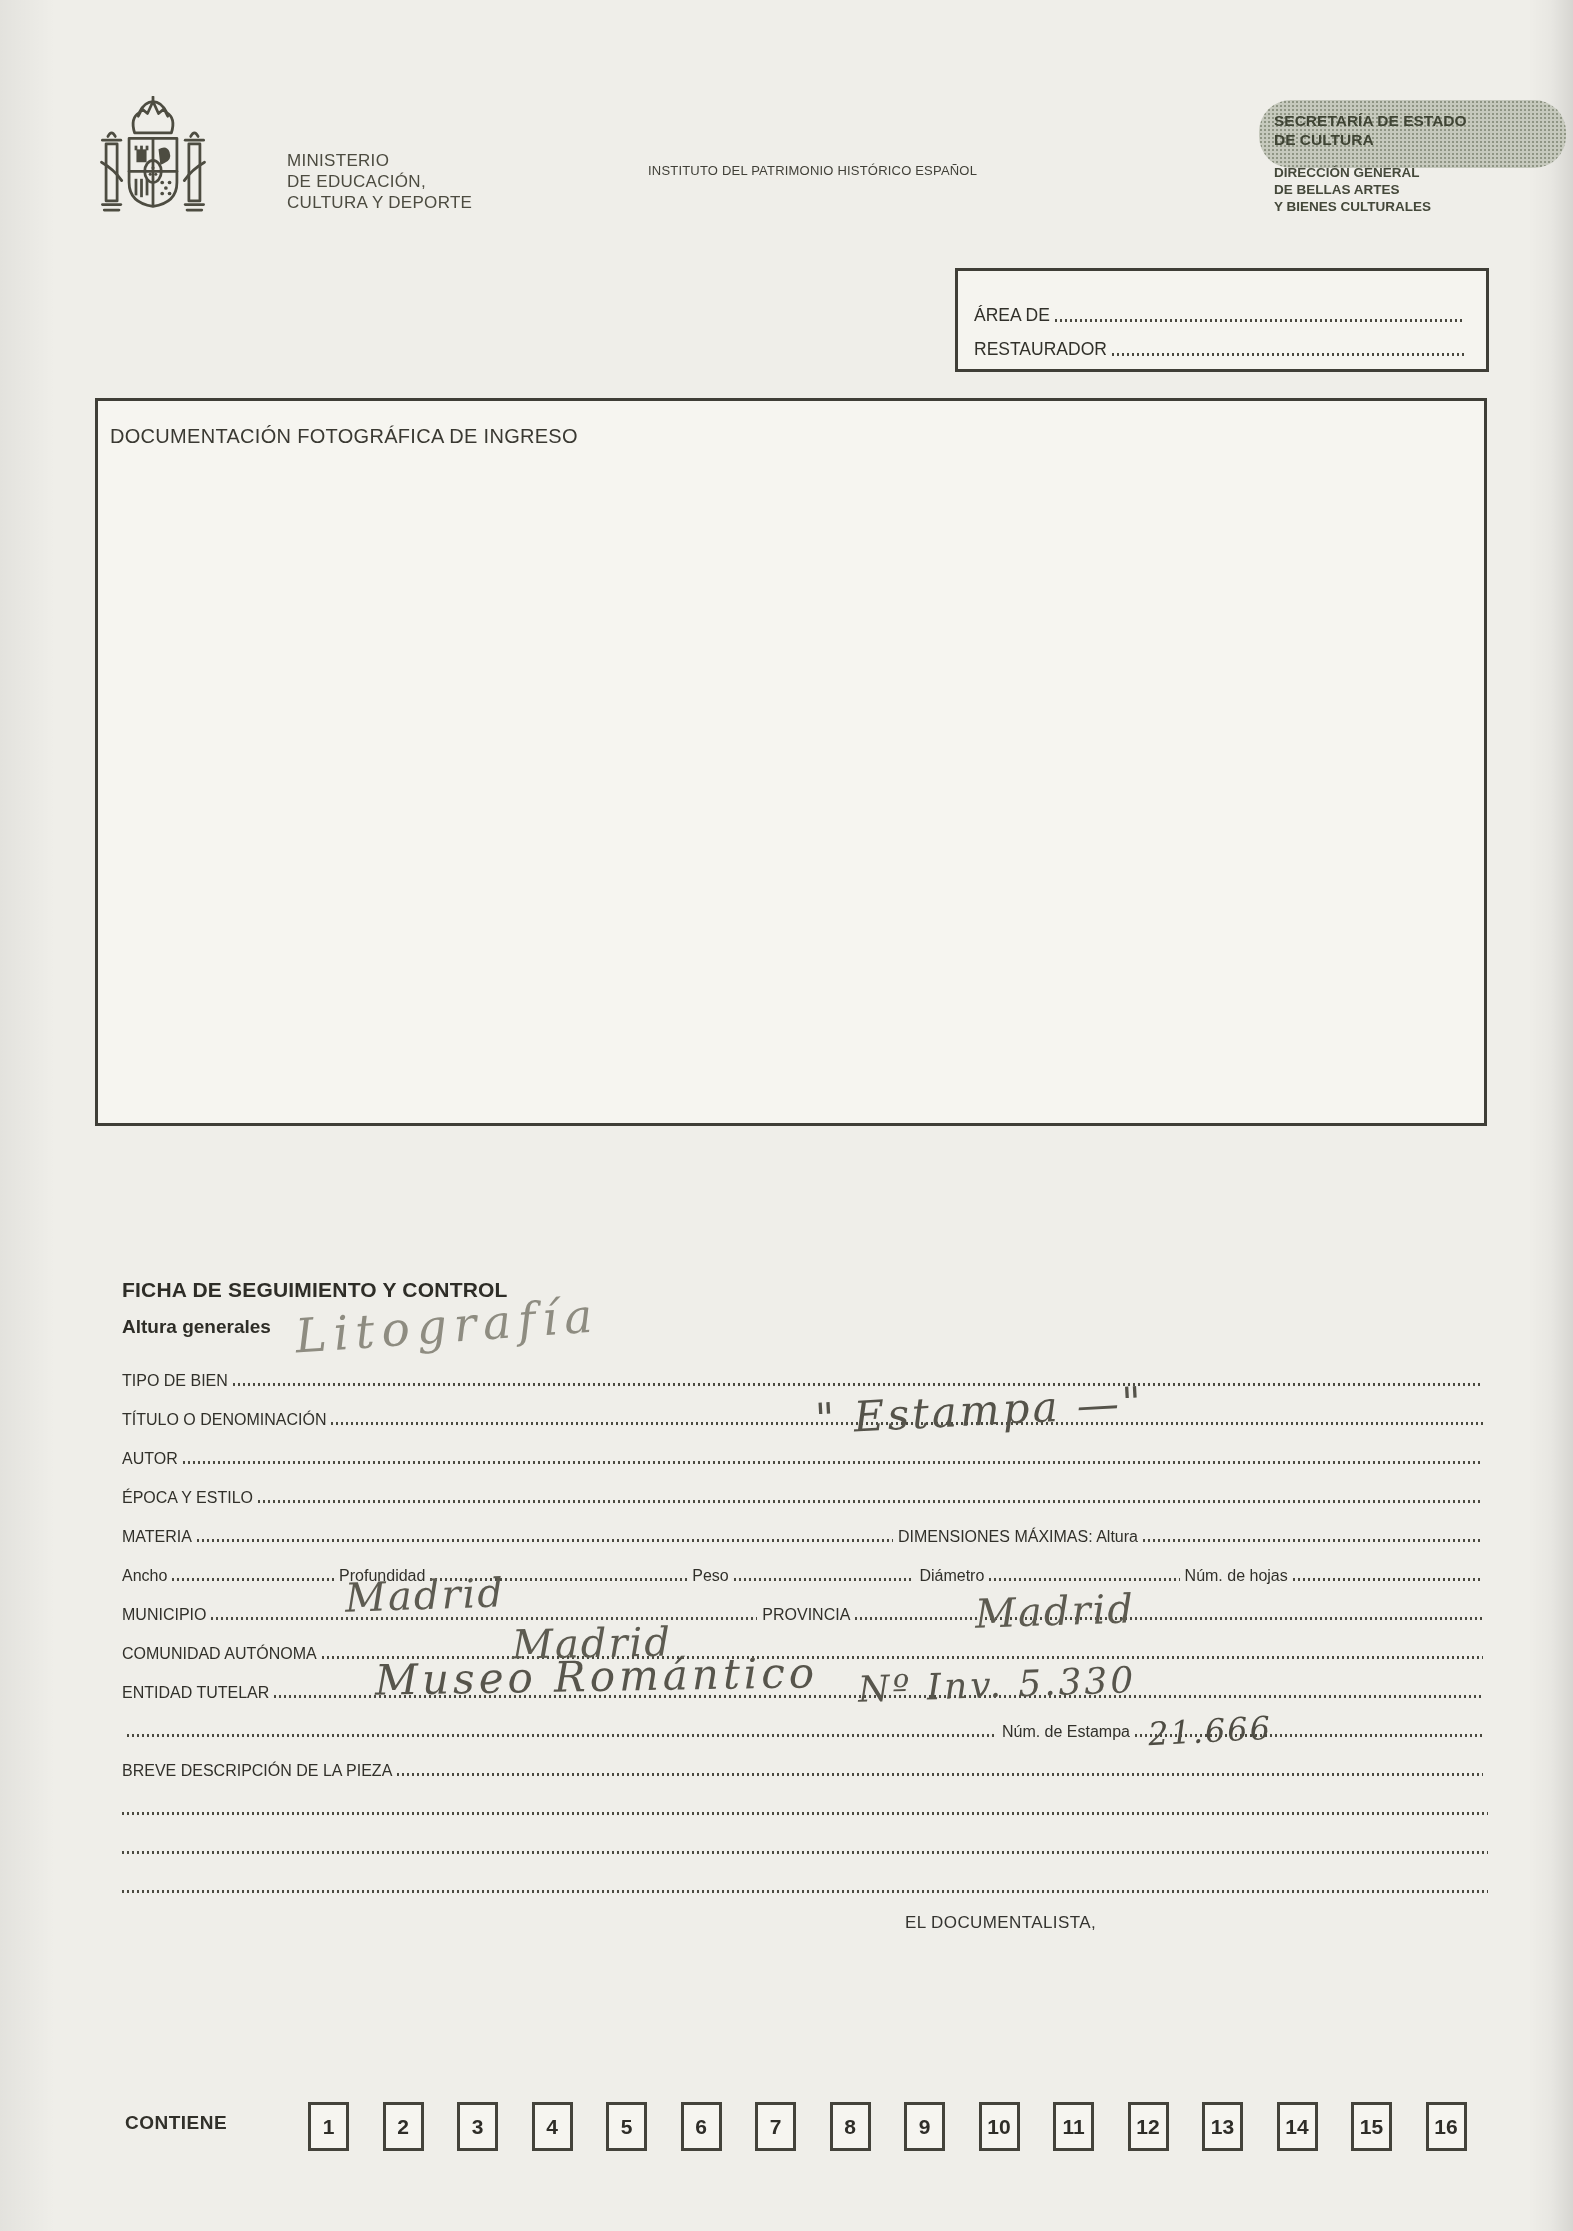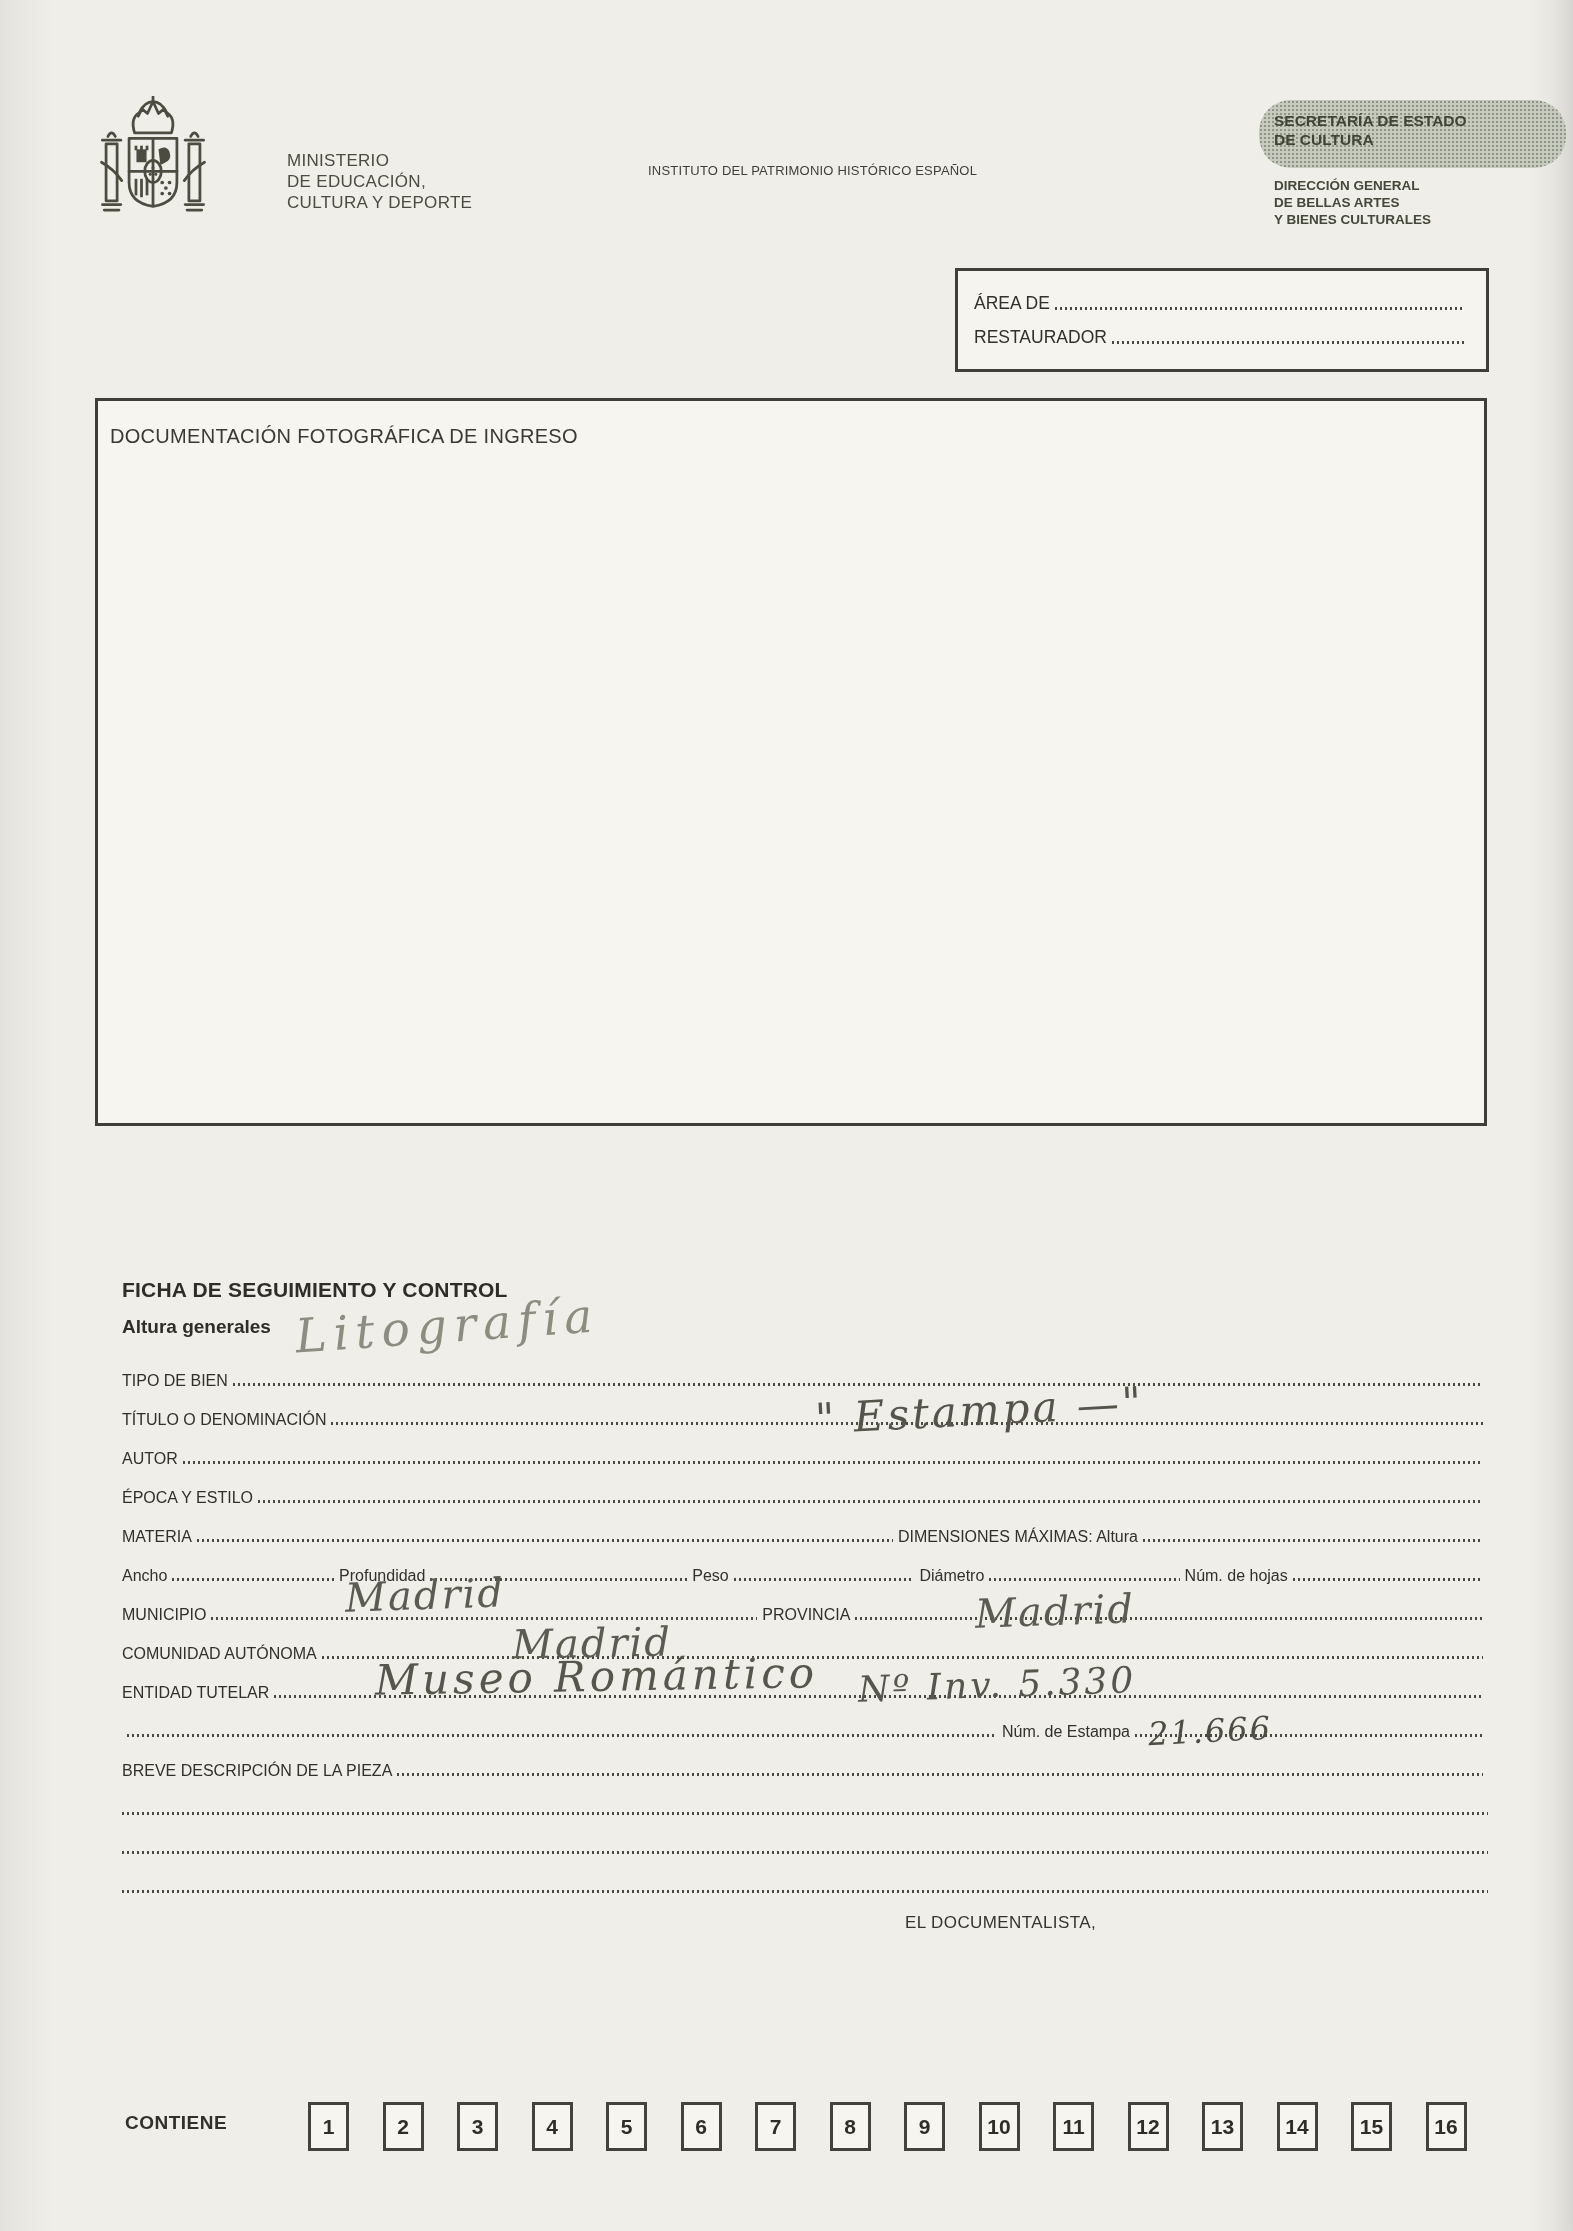--- a/index.html
+++ b/index.html
@@ -21,27 +21,27 @@
   .ministry { position:absolute; left:287px; top:150px; font-size:17px; line-height:21px; color:#4c4b40; letter-spacing:.3px; }
   .institute { position:absolute; left:648px; top:163px; width:500px; font-size:13px; font-weight:400; color:#403f37; letter-spacing:.2px; }
   .sec-box {
     position:absolute; left:1259px; top:100px; width:307px; height:68px;
     box-sizing:border-box; padding:11px 8px 0 15px;
     background-color:#c6c9bd;
     background-image: radial-gradient(#8f9584 1px, rgba(0,0,0,0) 1.3px);
     background-size:4px 4px;
     font-size:15.5px; font-weight:700; line-height:19px; color:#3f4434;border-radius:32px;
   }
-  .dir-block { position:absolute; left:1274px; top:177px; font-size:13.5px; font-weight:700; line-height:17px; color:#44483a; }
+  .dir-block { position:absolute; left:1274px; top:164px; font-size:13.5px; font-weight:700; line-height:17px; color:#44483a; }
 
   
   .area-box {
     position:absolute; left:955px; top:268px; width:534px; height:104px;
     box-sizing:border-box; border:3px solid #3f3e37; background:#f5f4ef;
-    padding:10px 16px 8px 16px; display:flex; flex-direction:column; justify-content:flex-start;
+    padding:10px 16px 8px 16px; display:flex; flex-direction:column; justify-content:flex-end;
   }
   .photo-box {
     position:absolute; left:95px; top:398px; width:1392px; height:728px;
     box-sizing:border-box; border:3px solid #3f3e37; background:#f6f5f0;
     padding:24px 12px;
   }
   .photo-box .title { font-size:20px; color:#3a3932; letter-spacing:.3px; }
 
   
   .frow { display:flex; align-items:flex-end; height:39px; font-size:16px; color:#31302a; }

